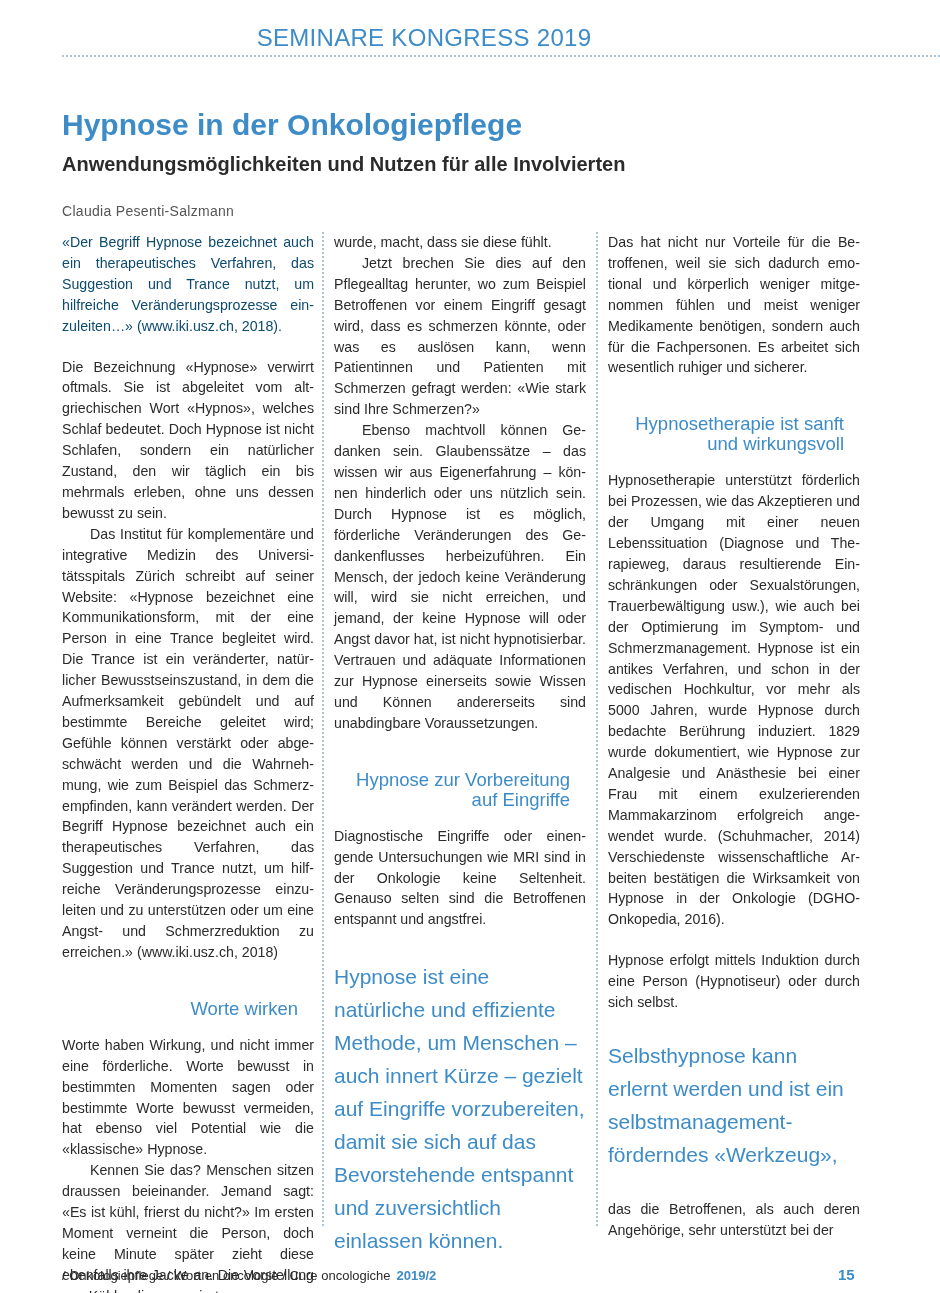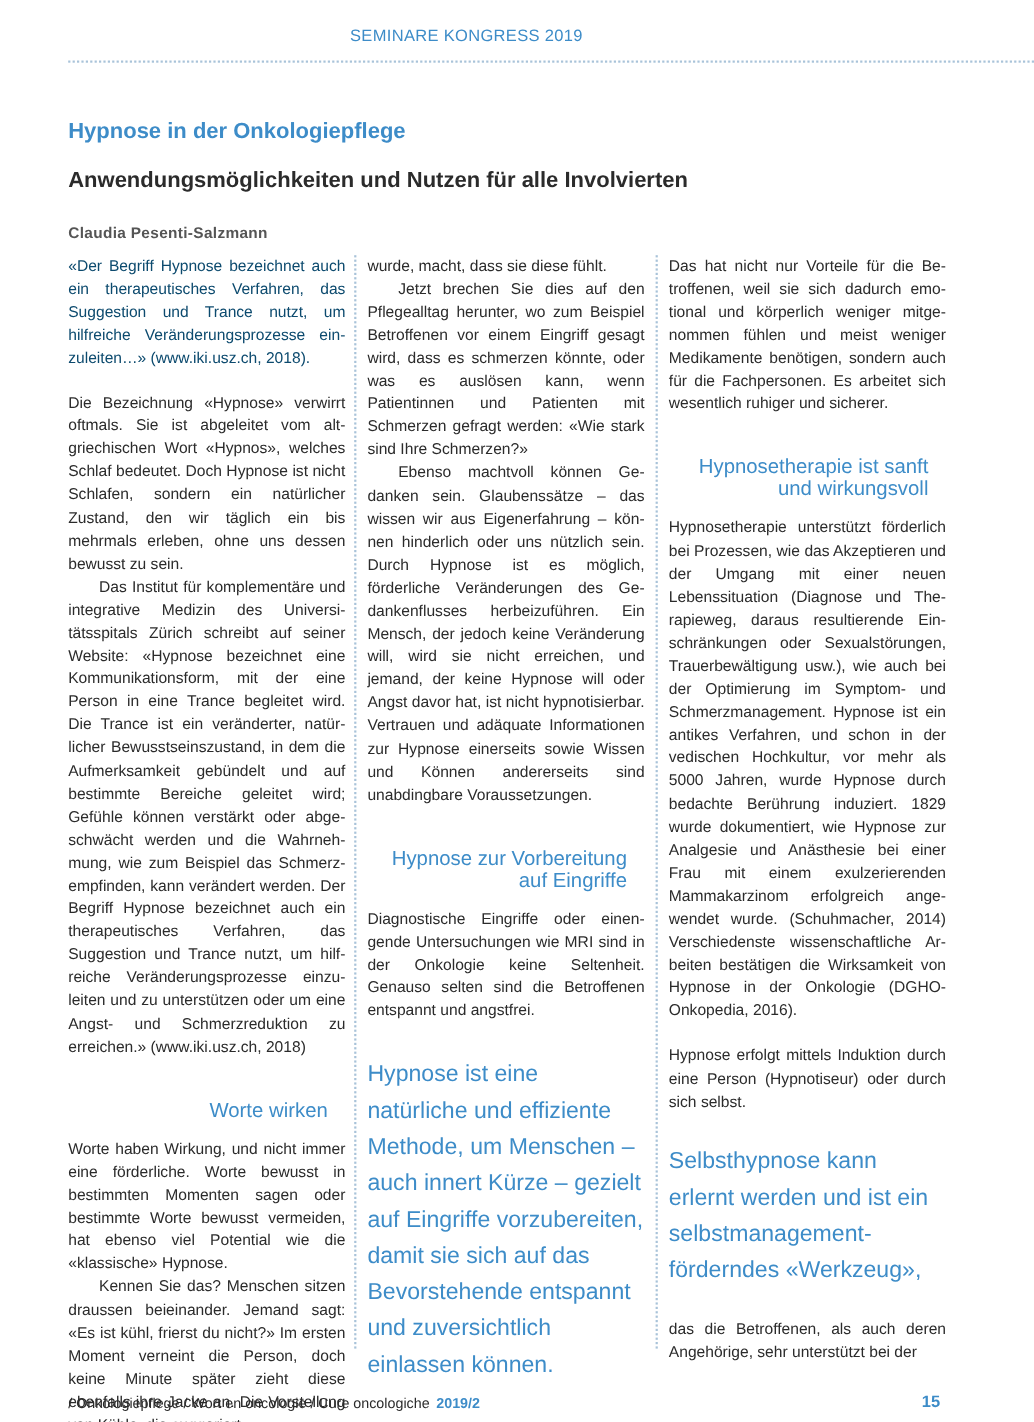--- a/index.html
+++ b/index.html
@@ -2,35 +2,35 @@
 <html><head>
   <meta charset="utf-8">
   <style>
     html, body { margin: 0; padding: 0; background: #ffffff; }
     body {
       width: 940px; height: 1293px; position: relative; overflow: hidden;
       font-family: "Liberation Sans", sans-serif; color: #2b2b2b;
     }
     .header-title {
       position: absolute; top: 24px; left: 0; width: 848px; text-align: center;
-      font-size: 15px; color: #3d8cc8; letter-spacing: 0.3px;
+      font-size: 24px; color: #3d8cc8; letter-spacing: 0.3px;
     }
     .header-rule {
       position: absolute; top: 55px; left: 62px; width: 878px; height: 0;
       border-top: 2px dotted #a9c3d9;
     }
     .title {
-      position: absolute; top: 108px; left: 62px; font-size: 20px; font-weight: bold;
+      position: absolute; top: 108px; left: 62px; font-size: 30px; font-weight: bold;
       color: #3d8cc8; margin: 0;
     }
     .subtitle {
       position: absolute; top: 153px; left: 62px; font-size: 20px; color: #2b2b2b; margin: 0;
     }
     .author {
-      position: absolute; top: 203px; left: 62px; font-size: 14px; font-weight: bold;
+      position: absolute; top: 203px; left: 62px; font-size: 14px; font-weight: normal;
       color: #555; letter-spacing: 0.3px;
     }
     .col {
       position: absolute; top: 232px; width: 252px;
       font-size: 14.2px; line-height: 20.9px; text-align: justify; hyphens: manual;
     }
     .col1 { left: 62px; }
     .col2 { left: 334px; width: 252px; }
     .col3 { left: 608px; width: 252px; }
     .sep {

